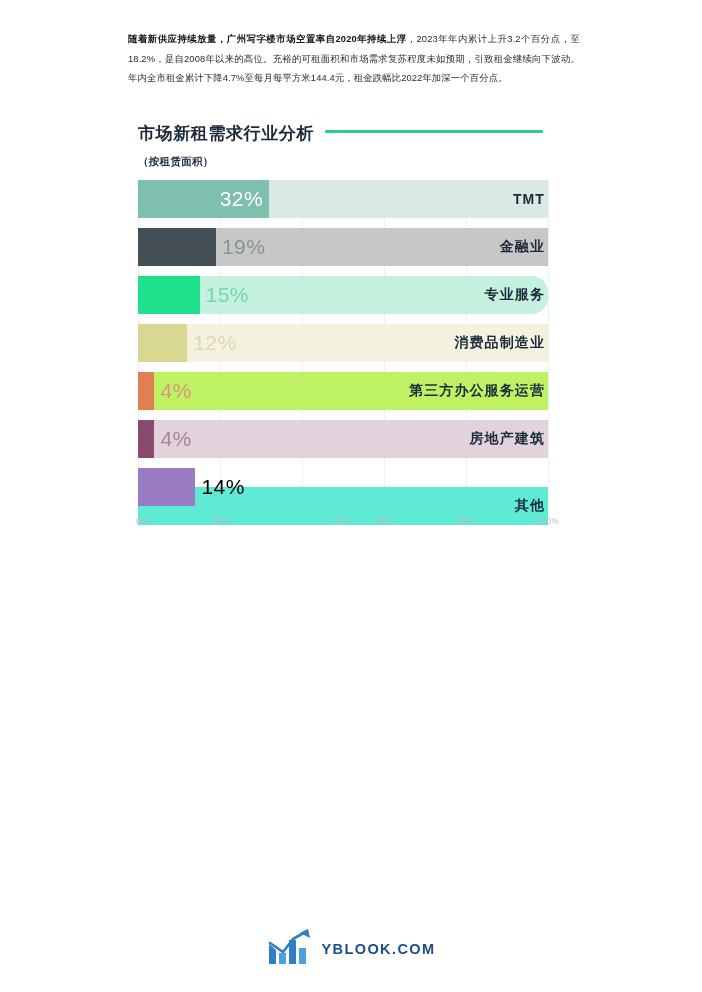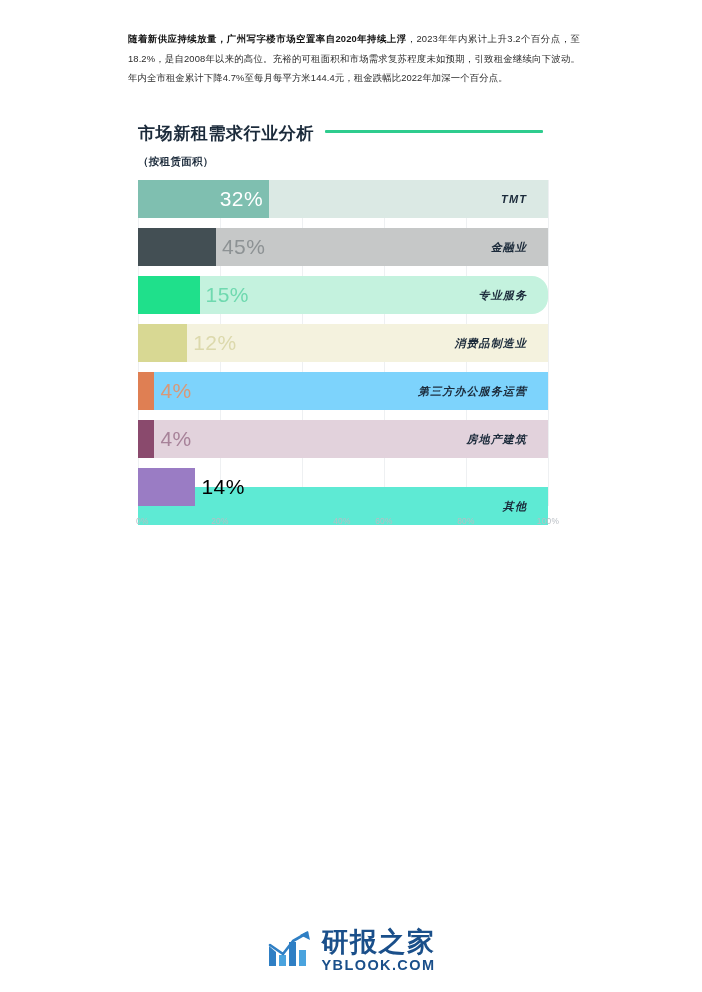--- a/index.html
+++ b/index.html
@@ -41,22 +41,22 @@
   .grid{position:absolute;left:0;top:0;right:0;bottom:0;pointer-events:none;}
   .grid i{position:absolute;top:0;bottom:0;width:1px;background:#eef0f2;}
 
   .row{position:relative;height:38px;margin-bottom:10px;}
   .track{
     position:absolute;left:0;top:0;width:100%;height:100%;
     display:flex;align-items:center;justify-content:flex-end;
   }
   .fill{position:absolute;left:0;top:0;height:100%;}
   .cat{
-    position:relative;z-index:3;font-size:11px;font-weight:bold;
-    color:#1b2a3a;letter-spacing:1.1px;padding-right:21px;font-style:italic;
+    position:relative;z-index:3;font-size:14px;font-weight:bold;
+    color:#1b2a3a;letter-spacing:1.1px;padding-right:3px;
   }
   .val{
     position:absolute;top:50%;transform:translateY(-50%);
     z-index:4;font-size:21px;font-weight:300;letter-spacing:.5px;
     white-space:nowrap;
   }
   .val.inside{color:#ffffff;transform:translate(-100%,-50%);padding-right:6px;}
   .val.outside{padding-left:6px;}
 
   
@@ -116,38 +116,38 @@
               <span class="cat">TMT</span>
             </div>
             <div class="fill" style="width: 32%; background: rgb(127, 191, 176);"></div>
             <span class="val inside" style="color: rgb(255, 255, 255); left: 32%;">32%</span>
           </div>
           <div class="row">
             <div class="track" style="background: rgb(198, 200, 200);">
               <span class="cat">金融业</span>
             </div>
             <div class="fill" style="width: 19%; background: rgb(67, 79, 84);"></div>
-            <span class="val outside" style="color: rgb(141, 146, 148); left: 19%;">45%</span>
+            <span class="val outside" style="color: rgb(141, 146, 148); left: 19%;">19%</span>
           </div>
           <div class="row">
             <div class="track" style="background: rgb(196, 242, 222); border-radius: 16px;">
               <span class="cat">专业服务</span>
             </div>
             <div class="fill" style="width: 15%; background: rgb(31, 224, 139);"></div>
             <span class="val outside" style="color: rgb(111, 217, 175); left: 15%;">15%</span>
           </div>
           <div class="row">
             <div class="track" style="background: rgb(244, 242, 222);">
               <span class="cat">消费品制造业</span>
             </div>
             <div class="fill" style="width: 12%; background: rgb(216, 216, 147);"></div>
             <span class="val outside" style="color: rgb(220, 217, 172); left: 12%;">12%</span>
           </div>
           <div class="row">
-            <div class="track" style="background: #7dd3fc;">
+            <div class="track" style="background: #bef264;">
               <span class="cat">第三方办公服务运营</span>
             </div>
             <div class="fill" style="width: 4%; background: rgb(223, 127, 83);"></div>
             <span class="val outside" style="color: rgb(217, 152, 119); left: 4%;">4%</span>
           </div>
           <div class="row">
             <div class="track" style="background: rgb(226, 210, 220);">
               <span class="cat">房地产建筑</span>
             </div>
             <div class="fill" style="width: 4%; background: rgb(138, 74, 109);"></div>
@@ -177,18 +177,17 @@
   <div class="logo">
     <svg class="logo-mark" viewBox="0 0 46 40">
       <polygon points="2,36 2,16 9,22 9,36" fill="#2f7fc4"></polygon>
       <polygon points="12,36 12,25 19,25 19,36" fill="#4aa3de"></polygon>
       <polygon points="22,36 22,12 29,12 29,36" fill="#2f7fc4"></polygon>
       <polygon points="32,36 32,20 39,20 39,36" fill="#4aa3de"></polygon>
       <path d="M3,15 L16,24 L26,11 L40,3" stroke="#2f7fc4" stroke-width="2.6" fill="none" stroke-linecap="round" stroke-linejoin="round"></path>
       <polygon points="41,1 43,10 33,5" fill="#2f7fc4"></polygon>
     </svg>
     <div class="logo-text">
-      <span class="logo-cn">研报之家</span>
       <span class="logo-en">YBLOOK.COM</span>
     </div>
   </div>
 
 </div>
 
 </body></html>

